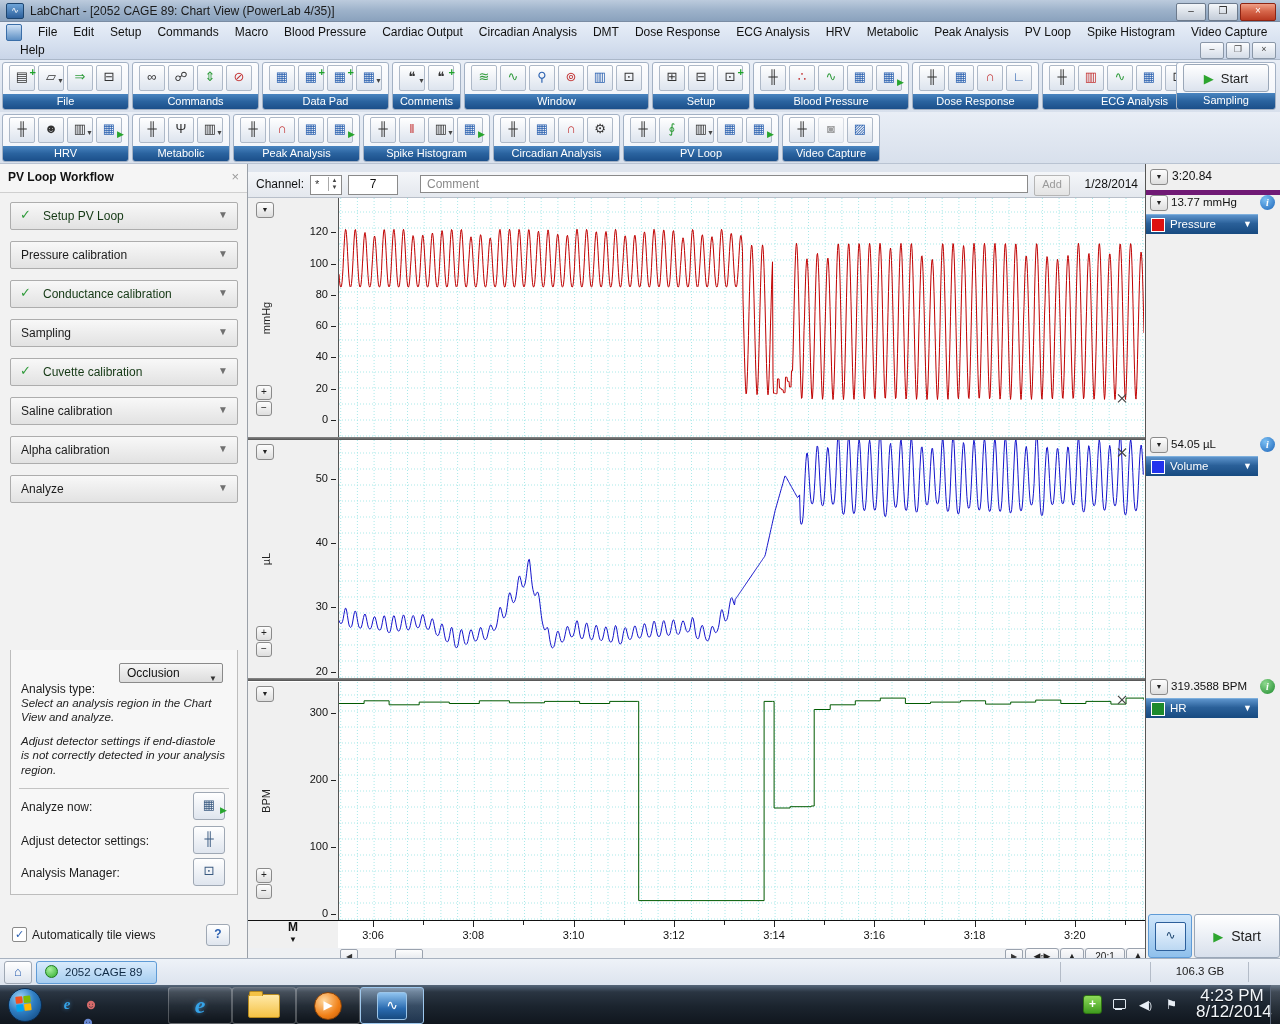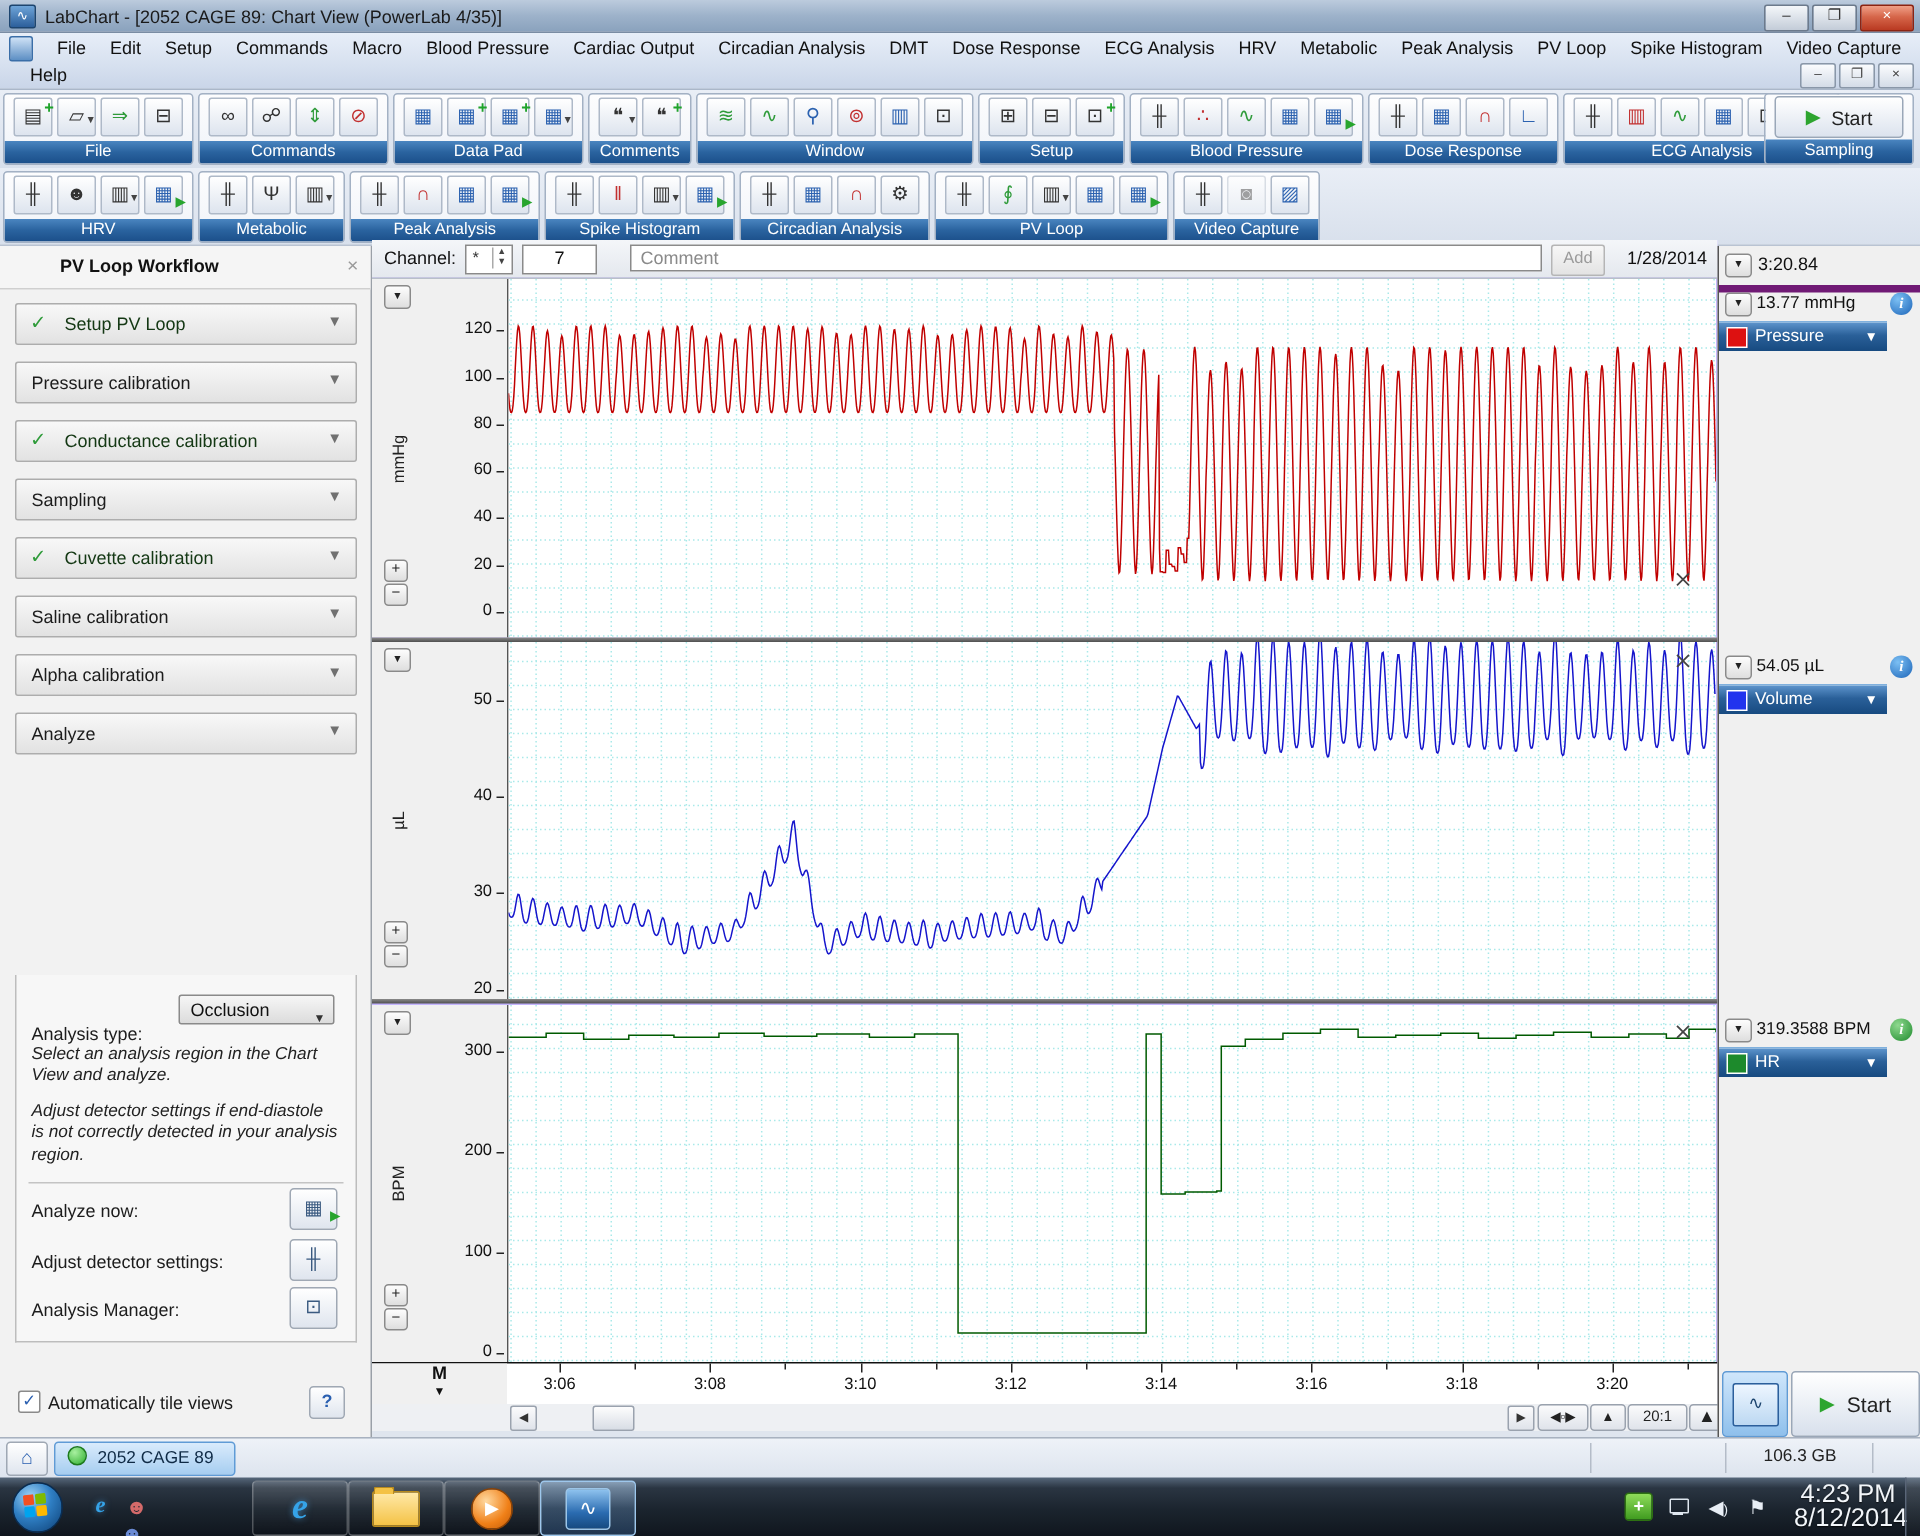--- a/index.html
+++ b/index.html
@@ -31,21 +31,21 @@
   .badge-plus{position:absolute;right:-2px;top:-5px;color:#1fa32b;font-weight:bold;font-size:11px;}
   .badge-play{position:absolute;right:-3px;bottom:-3px;color:#28a52e;font-size:9px;}
   .badge-dd{position:absolute;right:-1px;bottom:-2px;color:#444;font-size:7px;}
   .tblabel{height:16px;background:linear-gradient(180deg,#4a85c0 0%,#2a639f 50%,#1b4f8a 100%);color:#fff;font-size:11px;text-align:center;line-height:15px;}
   .bigstart{display:flex;align-items:center;justify-content:center;gap:7px;width:84px;height:26px;margin:1px 6px;border:1px solid #9aa7b8;border-radius:3px;background:linear-gradient(180deg,#ffffff,#dce3ee);font-size:13px;color:#222;}
   .play-tri{color:#2da52f;font-size:13px;}
   .sampling-group{position:absolute;right:4px;top:2px;}
   
   .workflow{position:absolute;left:0;top:164px;width:248px;height:794px;background:#f2f2f2;border-right:1px solid #9aa0a8;box-sizing:border-box;}
   .wf-header{position:relative;height:28px;border-bottom:1px solid #cfcfcf;background:#f5f5f5;}
-  .wf-title{position:absolute;left:8px;top:6px;font-size:12px;font-weight:bold;color:#111;margin-left:32px;}
+  .wf-title{position:absolute;left:8px;top:6px;font-size:12px;font-weight:bold;color:#111;}
   .wf-close{position:absolute;right:8px;top:5px;font-size:13px;color:#9a9a9a;}
   .wf-steps{position:absolute;left:10px;top:38px;width:228px;}
   .step{position:relative;height:26px;margin-bottom:11px;border:1px solid #adadad;border-radius:2px;background:linear-gradient(180deg,#f8f8f8,#e2e2e2);}
   .step .chk{position:absolute;left:9px;top:4px;color:#2f9b3a;font-weight:bold;font-size:13px;}
   .step .slabel{position:absolute;left:10px;top:6px;font-size:12px;color:#1c1c1c;}
   .step.checked .slabel{left:32px;color:#143814;}
   .step .chev{position:absolute;right:9px;top:6px;color:#707070;font-size:10px;}
   .analyze-box{position:absolute;left:10px;top:486px;width:226px;height:244px;border:1px solid #bdbdbd;background:#f7f7f7;border-top:none;}
   .arow{position:absolute;left:10px;font-size:12px;color:#1c1c1c;}
   .a-type-label{top:32px;}
@@ -54,21 +54,21 @@
   .hint{position:absolute;left:10px;width:204px;font-style:italic;font-size:11.5px;color:#222;line-height:1.25;}
   .h1{top:46px;} .h2{top:84px;}
   .divider{position:absolute;left:8px;right:8px;top:138px;border-top:1px solid #c4c4c4;}
   .actrow-label{font-size:12px;color:#1c1c1c;position:absolute;left:10px;}
   .actbtn{position:absolute;right:12px;width:30px;height:26px;border:1px solid #9fa8b4;border-radius:3px;background:linear-gradient(180deg,#ffffff,#dfe5ee);text-align:center;font-size:13px;line-height:24px;color:#3a5a80;}
   .wf-bottom{position:absolute;left:0;bottom:8px;width:248px;height:28px;}
   .cb{position:absolute;left:12px;top:5px;width:13px;height:13px;border:1px solid #8a8a8a;background:#fff;border-radius:2px;font-size:11px;line-height:12px;text-align:center;color:#2a5fb0;font-weight:bold;}
   .cb-label{position:absolute;left:32px;top:6px;font-size:12px;color:#1c1c1c;}
   .helpbtn{position:absolute;right:18px;top:2px;width:22px;height:20px;border:1px solid #9fa8b4;border-radius:3px;background:linear-gradient(180deg,#fff,#dfe5ee);color:#2a5fb0;font-weight:bold;font-size:12px;text-align:center;line-height:19px;}
   
-  .chartarea{position:absolute;left:248px;top:160px;width:897px;height:794px;background:#c4b5fd;}
+  .chartarea{position:absolute;left:248px;top:172px;width:897px;height:794px;background:#ffffff;}
   .chart-header{position:absolute;left:0;top:0;width:897px;height:26px;background:linear-gradient(180deg,#f4f6f9,#e4e8ee);border-bottom:1px solid #b8bfc9;box-sizing:border-box;}
   .ch-label{position:absolute;left:8px;top:5px;font-size:12px;color:#111;}
   .spinbox{position:absolute;left:62px;top:3px;width:30px;height:18px;border:1px solid #8a8a8a;background:#fff;}
   .spinbox .star{position:absolute;left:4px;top:2px;font-size:11px;color:#333;}
   .spinners{position:absolute;right:1px;top:1px;width:11px;height:14px;border-left:1px solid #aaa;font-size:6px;color:#444;text-align:center;line-height:7px;}
   .chanval{position:absolute;left:100px;top:3px;width:48px;height:18px;border:1px solid #8a8a8a;background:#fff;font-size:12px;text-align:center;line-height:17px;color:#111;}
   .comment-input{position:absolute;left:172px;top:3px;width:608px;height:18px;border:1px solid #8a8a8a;background:#fff;font-size:12px;line-height:17px;padding-left:6px;color:#8a8a8a;box-sizing:border-box;}
   .addbtn{position:absolute;left:786px;top:3px;width:34px;height:19px;border:1px solid #b5b5b5;border-radius:2px;background:linear-gradient(180deg,#f7f7f7,#e3e3e3);color:#9a9a9a;font-size:11px;text-align:center;line-height:17px;}
   .hdrdate{position:absolute;left:828px;top:5px;width:62px;font-size:12px;color:#111;text-align:right;}
   

